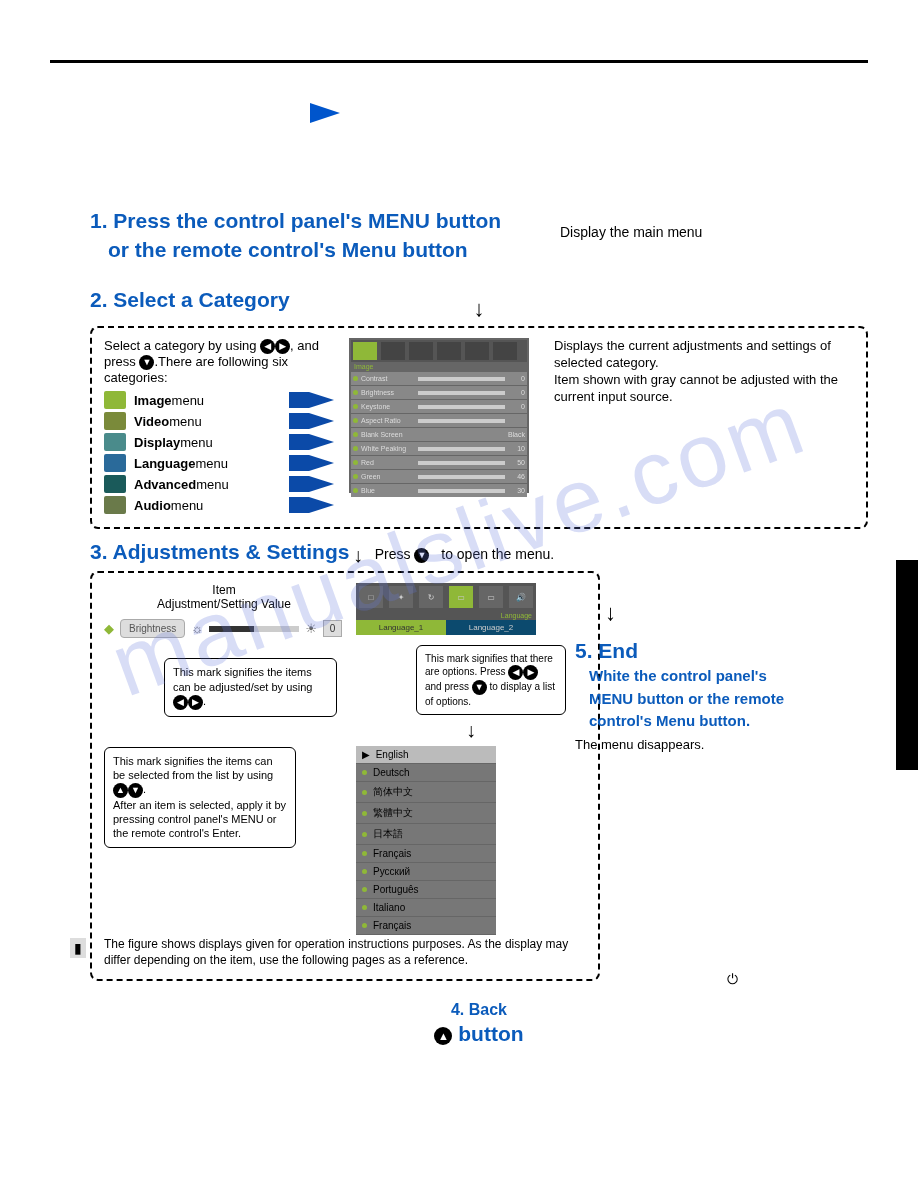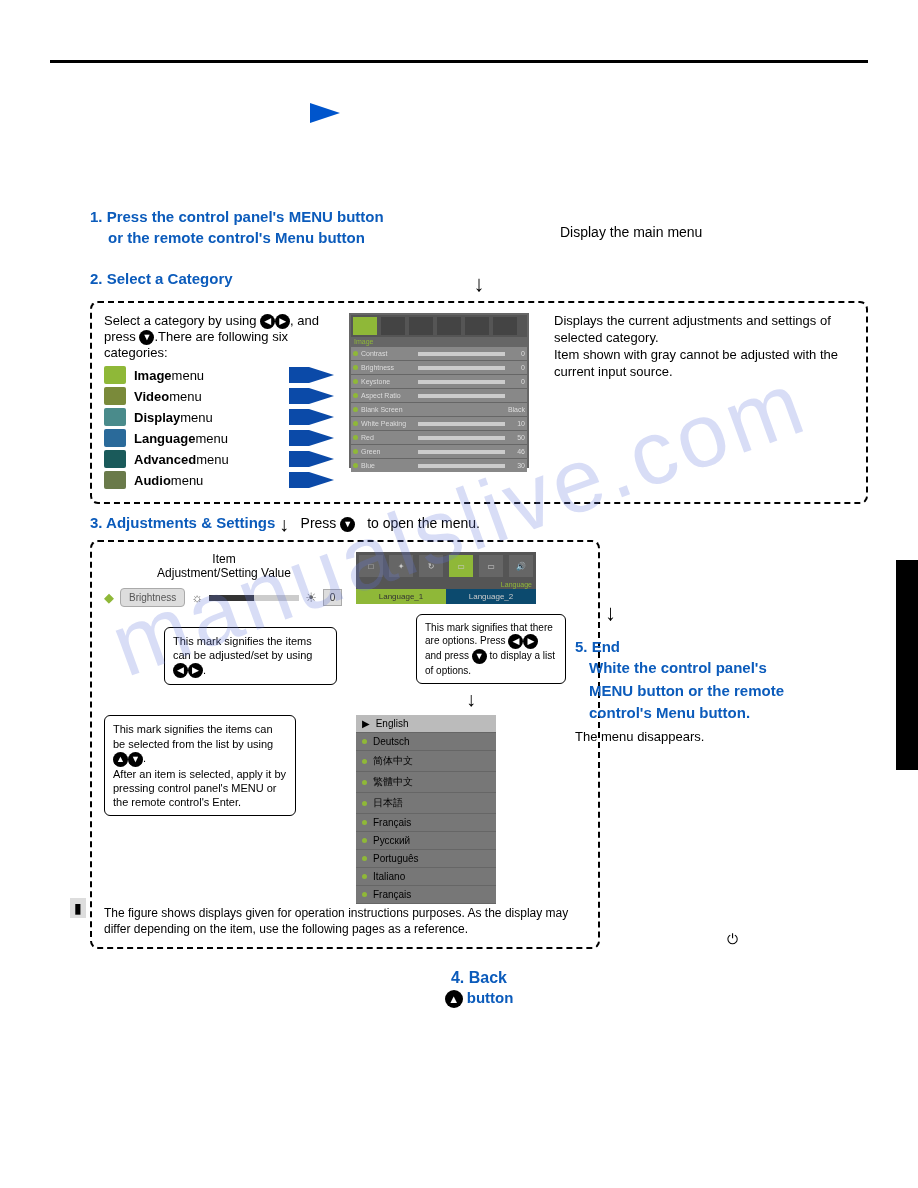--- a/index.html
+++ b/index.html
@@ -1,20 +1,20 @@
 <!DOCTYPE html>
 <html><head>
 <meta charset="utf-8">
 <style>
   * { box-sizing: border-box; margin: 0; padding: 0; }
   body { font-family: Arial, sans-serif; font-size: 13px; color: #000; background: #fff; width: 918px; }
   .page { padding: 60px 50px 40px 50px; position: relative; }
   .top-rule { border-top: 3px solid #000; margin-bottom: 40px; }
   .arrow-right { display: inline-block; width: 0; height: 0; border-top: 10px solid transparent; border-bottom: 10px solid transparent; border-left: 30px solid #0055cc; margin-left: 260px; margin-bottom: 80px; }
-  .step-title { color: #0b5bbb; font-weight: bold; font-size: 15px; line-height: 1.4; }
+  .step-title { color: #0b5bbb; font-weight: bold; font-size: 21px; line-height: 1.4; }
   .content { position: relative; padding-left: 40px; }
   .step1 { margin-bottom: 4px; }
   .display-main { position: absolute; left: 470px; top: 18px; font-size: 14px; }
   .down-arrow-big { text-align: center; font-size: 22px; font-weight: bold; margin: 0; }
   .dashed-box { border: 2px dashed #000; border-radius: 8px; padding: 10px 12px; margin: 4px 0 8px 0; }
   .box2-inner { display: flex; gap: 15px; }
   .col-left { flex: 0 0 230px; }
   .col-mid { flex: 0 0 190px; }
   .col-right { flex: 1; font-size: 13px; line-height: 1.3; }
   .black-circle { display: inline-block; width: 15px; height: 15px; background: #000; border-radius: 50%; color: #fff; font-size: 9px; text-align: center; line-height: 15px; vertical-align: middle; }

